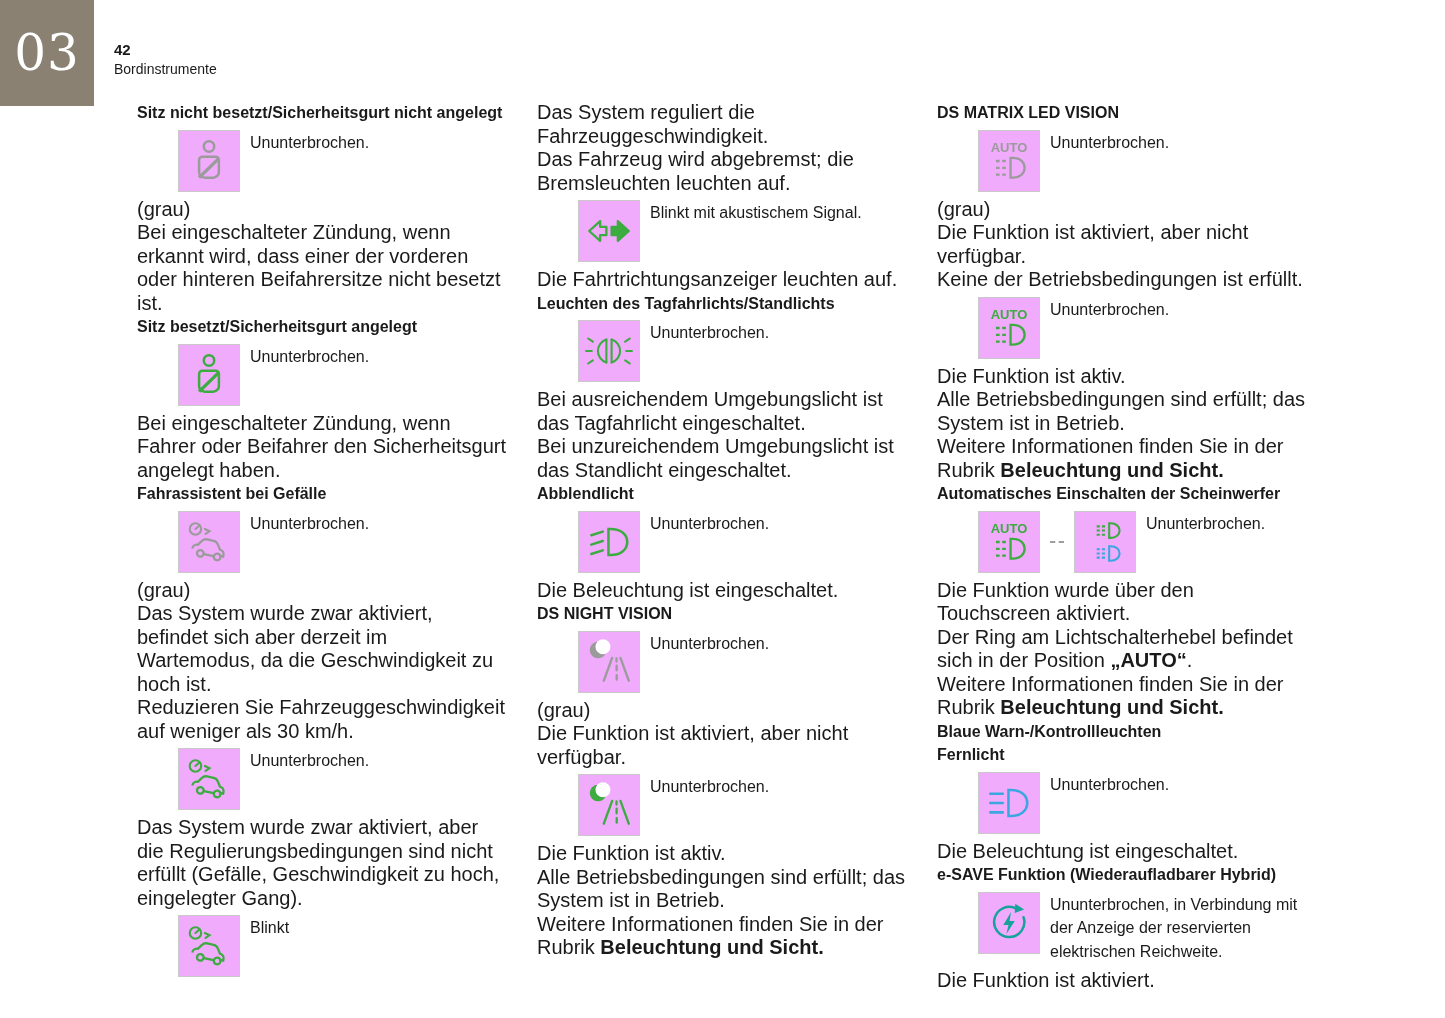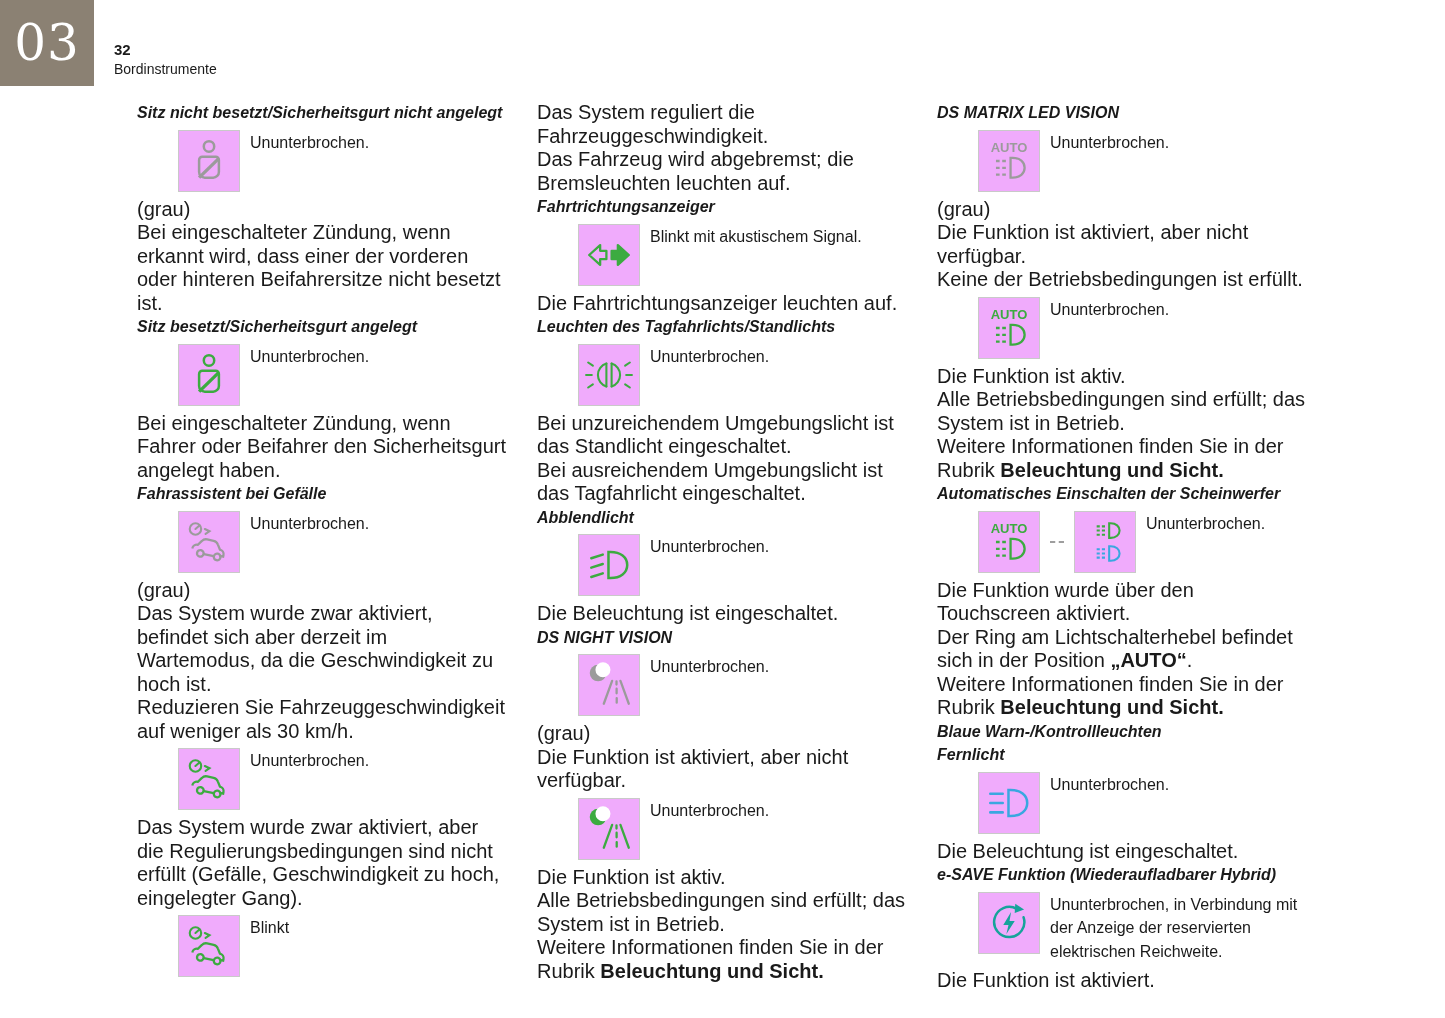--- a/index.html
+++ b/index.html
@@ -6,34 +6,34 @@
   html, body { width:1445px; height:1018px; }
   body {
     background:#ffffff;
     font-family:"Liberation Sans", sans-serif;
     color:var(--text, #1a1a1a);
     overflow:hidden;
     position:relative;
   }
   .chapter-box {
     position:absolute; left:0; top:0;
-    width:94px; height:86px;
+    width:94px; height:106px;
     background:var(--chapter-badge-bg, #8b8173);
     display:flex; align-items:center; justify-content:center;
   }
   .chapter-box span {
     font-family:"DejaVu Serif", serif;
     font-size:50px; color:#ffffff; letter-spacing:1px; font-weight:400;
   }
   .page-meta { position:absolute; left:114px; top:40px; line-height:1.35; }
   .page-number { font-weight:700; font-size:15px; }
   .section-title { font-size:14px; }
   .columns { position:absolute; left:137px; top:101px; display:flex; gap:28px; }
   .col { width:372px; font-size:16px; line-height:23.5px; }
-  .entry-heading { font-size:16px; font-weight:700; line-height:23.5px;font-style:italic; }
+  .entry-heading { font-size:16px; font-weight:700; line-height:23.5px; }
   .para { font-size:20px; line-height:23.5px; }
   .indicator-row { display:flex; align-items:flex-start; gap:10px; margin:5px 0 6px 0;padding-left:41px; }
   .icon-box {
     flex:0 0 auto; width:62px; height:62px;
     border:1px solid var(--icon-box-border, #c9c9c9);
     background:#f0abfc;
     display:flex; align-items:center; justify-content:center;
   }
   .icon-box svg { width:50px; height:50px; display:block; }
   .connector { flex:0 0 auto; width:14px; border-top:2px dashed #9e9e9e; align-self:center; }
@@ -41,21 +41,21 @@
   strong { font-weight:700; }
 </style>
 </head>
 <body>
 
 <div>
   <div class="chapter-box">
     <span>03</span>
   </div>
   <header class="page-meta">
-    <div class="page-number">32</div>
+    <div class="page-number">42</div>
     <div class="section-title">Bordinstrumente</div>
   </header>
   <main class="columns">
     <section class="col">
         <h3 class="entry-heading">Sitz nicht besetzt/Sicherheitsgurt nicht angelegt</h3>
         <div class="indicator-row">
           <span class="icon-box">
             <svg viewBox="0 0 48 48" fill="none">
     <circle cx="24" cy="10" r="5" stroke="#9b9b9b" stroke-width="2.4"></circle>
     <path d="M17.5 20 H30.5 A3 3 0 0 1 33.5 23 V34.5 A5.5 5.5 0 0 1 28 40 H20 A5.5 5.5 0 0 1 14.5 34.5 V23 A3 3 0 0 1 17.5 20 Z" stroke="#9b9b9b" stroke-width="2.4"></path>
@@ -134,21 +134,20 @@
       <path d="M20 37 h9.5"></path>
     </g>
             </svg>
           </span>
           <span class="icon-label">Blinkt</span>
         </div>
       </section>
     <section class="col">
         <p class="para">Das System reguliert die Fahrzeuggeschwindigkeit.</p>
         <p class="para">Das Fahrzeug wird abgebremst; die Bremsleuchten leuchten auf.</p>
-        <h3 class="entry-heading">Fahrtrichtungsanzeiger</h3>
         <div class="indicator-row">
           <span class="icon-box">
             <svg viewBox="0 0 48 48">
     <path d="M5 24 L15.5 14.5 V20 H21.5 V28 H15.5 V33.5 Z" fill="none" stroke="#3cab40" stroke-width="2.2" stroke-linejoin="round"></path>
     <path d="M43 24 L32.5 14.5 V20 H26.5 V28 H32.5 V33.5 Z" fill="#3cab40" stroke="#3cab40" stroke-width="2.2" stroke-linejoin="round"></path>
             </svg>
           </span>
           <span class="icon-label">Blinkt mit akustischem Signal.</span>
         </div>
         <p class="para">Die Fahrtrichtungsanzeiger leuchten auf.</p>
@@ -159,22 +158,22 @@
     <path d="M21.5 13 A11.5 11.5 0 0 0 21.5 35"></path>
               <path d="M21.5 13 V35"></path>
     <path d="M26.5 13 A11.5 11.5 0 0 1 26.5 35"></path>
               <path d="M26.5 13 V35"></path>
     <path d="M8.5 15 L4 12 M7.5 24 L2 24 M8.5 33 L4 36"></path>
     <path d="M39.5 15 L44 12 M40.5 24 L46 24 M39.5 33 L44 36"></path>
             </svg>
           </span>
           <span class="icon-label">Ununterbrochen.</span>
         </div>
+        <p class="para">Bei ausreichendem Umgebungslicht ist das Tagfahrlicht eingeschaltet.</p>
         <p class="para">Bei unzureichendem Umgebungslicht ist das Standlicht eingeschaltet.</p>
-        <p class="para">Bei ausreichendem Umgebungslicht ist das Tagfahrlicht eingeschaltet.</p>
         <h3 class="entry-heading">Abblendlicht</h3>
         <div class="indicator-row">
           <span class="icon-box">
             <svg viewBox="0 0 48 48" fill="none" stroke="#3cab40" stroke-width="2.4" stroke-linecap="round">
     <path d="M25.5 11.5 C35 11.5 41.5 16.5 41.5 24 C41.5 31.5 35 36.5 25.5 36.5 H23.5 V11.5 Z"></path>
     <path d="M18 14 L7 17.5 M18 23 L7 26.5 M18 32 L7 35.5"></path>
             </svg>
           </span>
           <span class="icon-label">Ununterbrochen.</span>
         </div>

